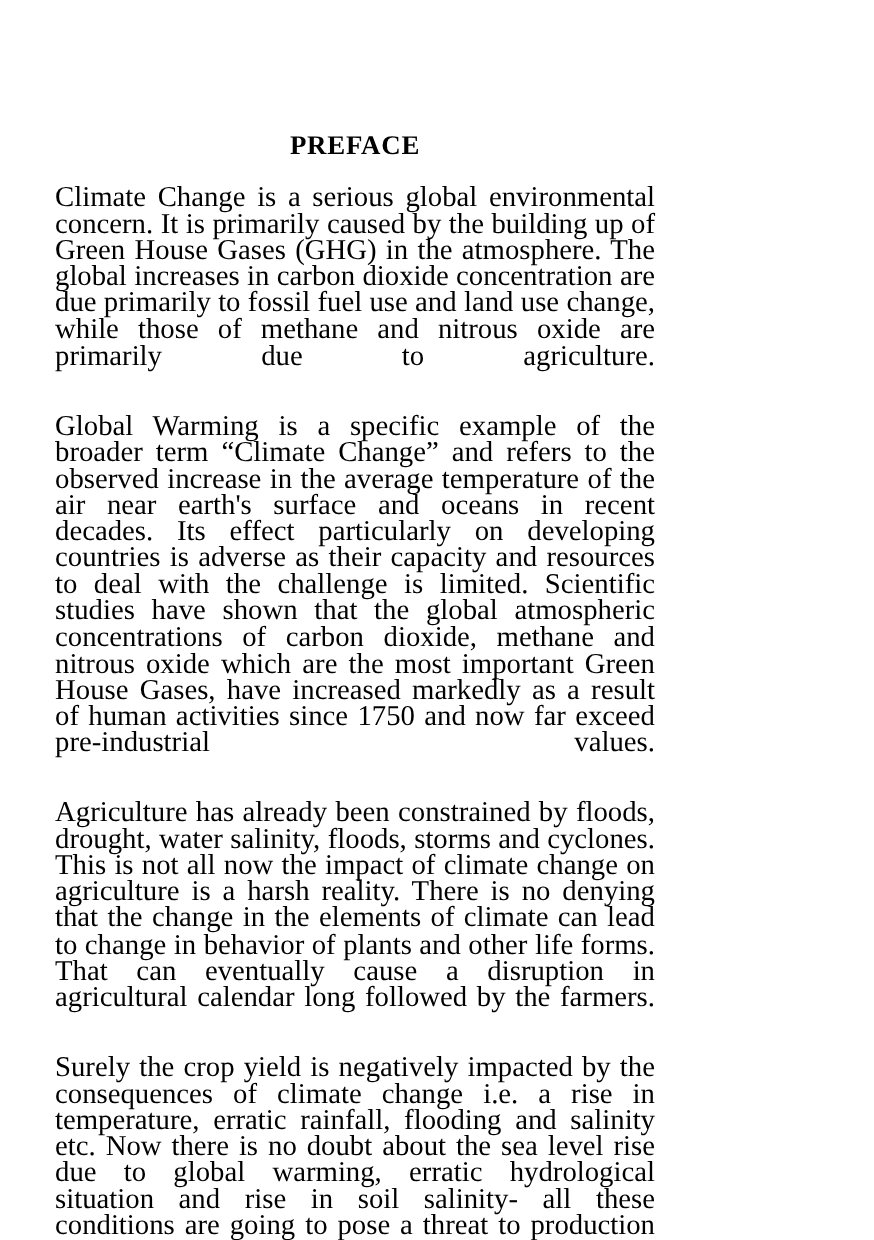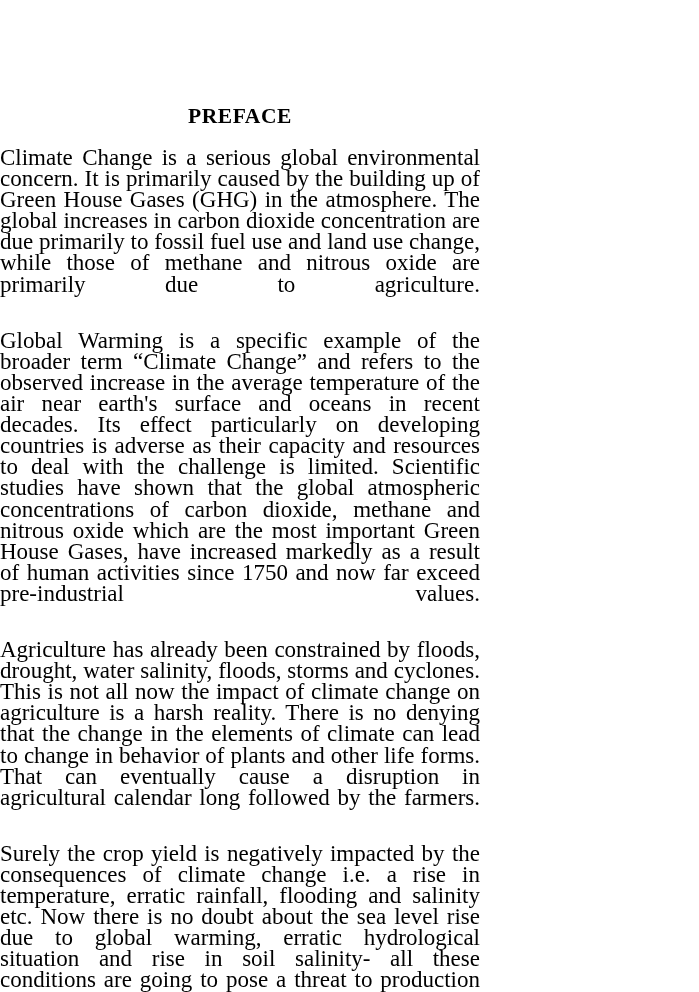--- a/index.html
+++ b/index.html
@@ -16,20 +16,21 @@
     color: #000000;
     -webkit-font-smoothing: antialiased;
   }
 
   .page {
     position: relative;
     width: 561px;
     height: 992px;
     background: #ffffff;
     box-sizing: border-box;
+    margin-left: 44px;
   }
 
   .doc-title {
     font-family: "Liberation Serif", "DejaVu Serif", serif;
     font-weight: bold;
     font-size: 21.5px;
     letter-spacing: 0.6px;
     text-align: center;
     margin: 0;
     padding: 0;

